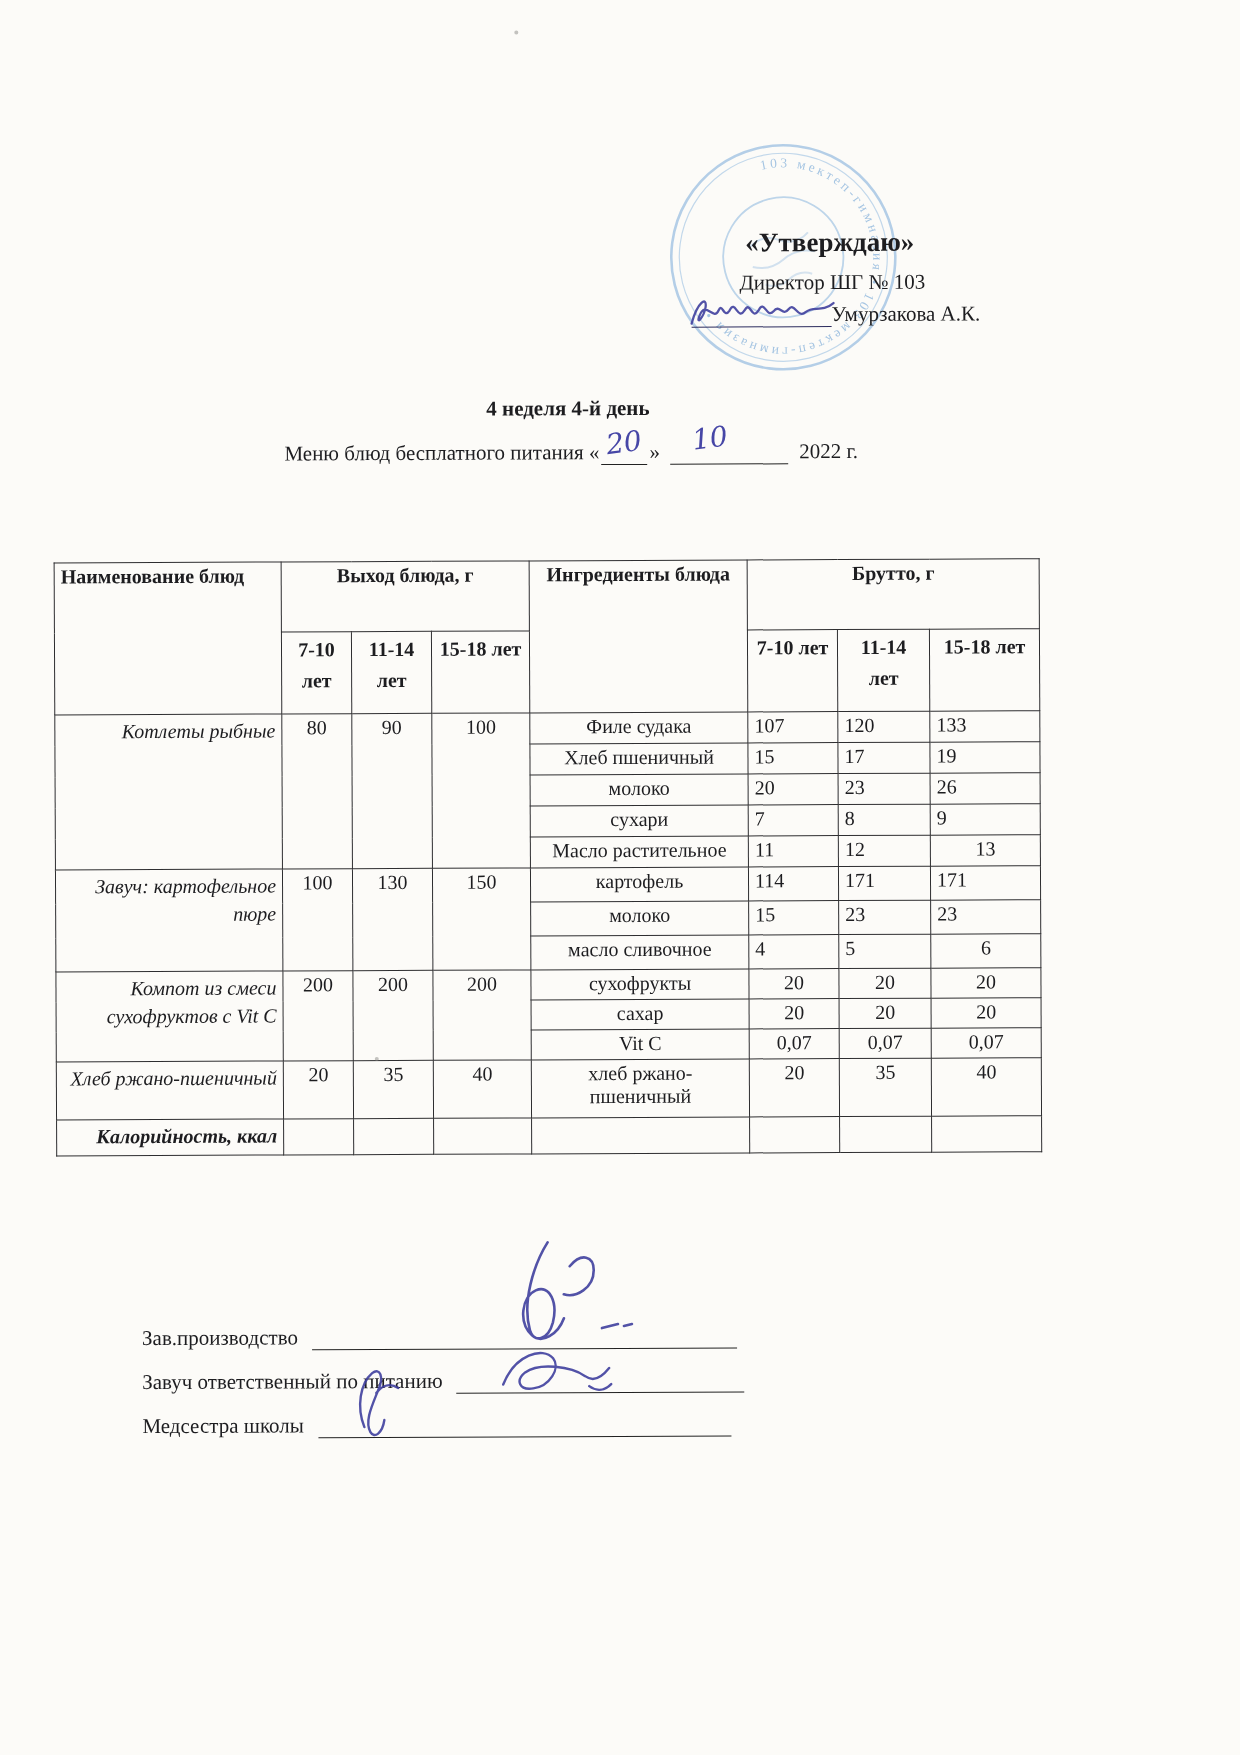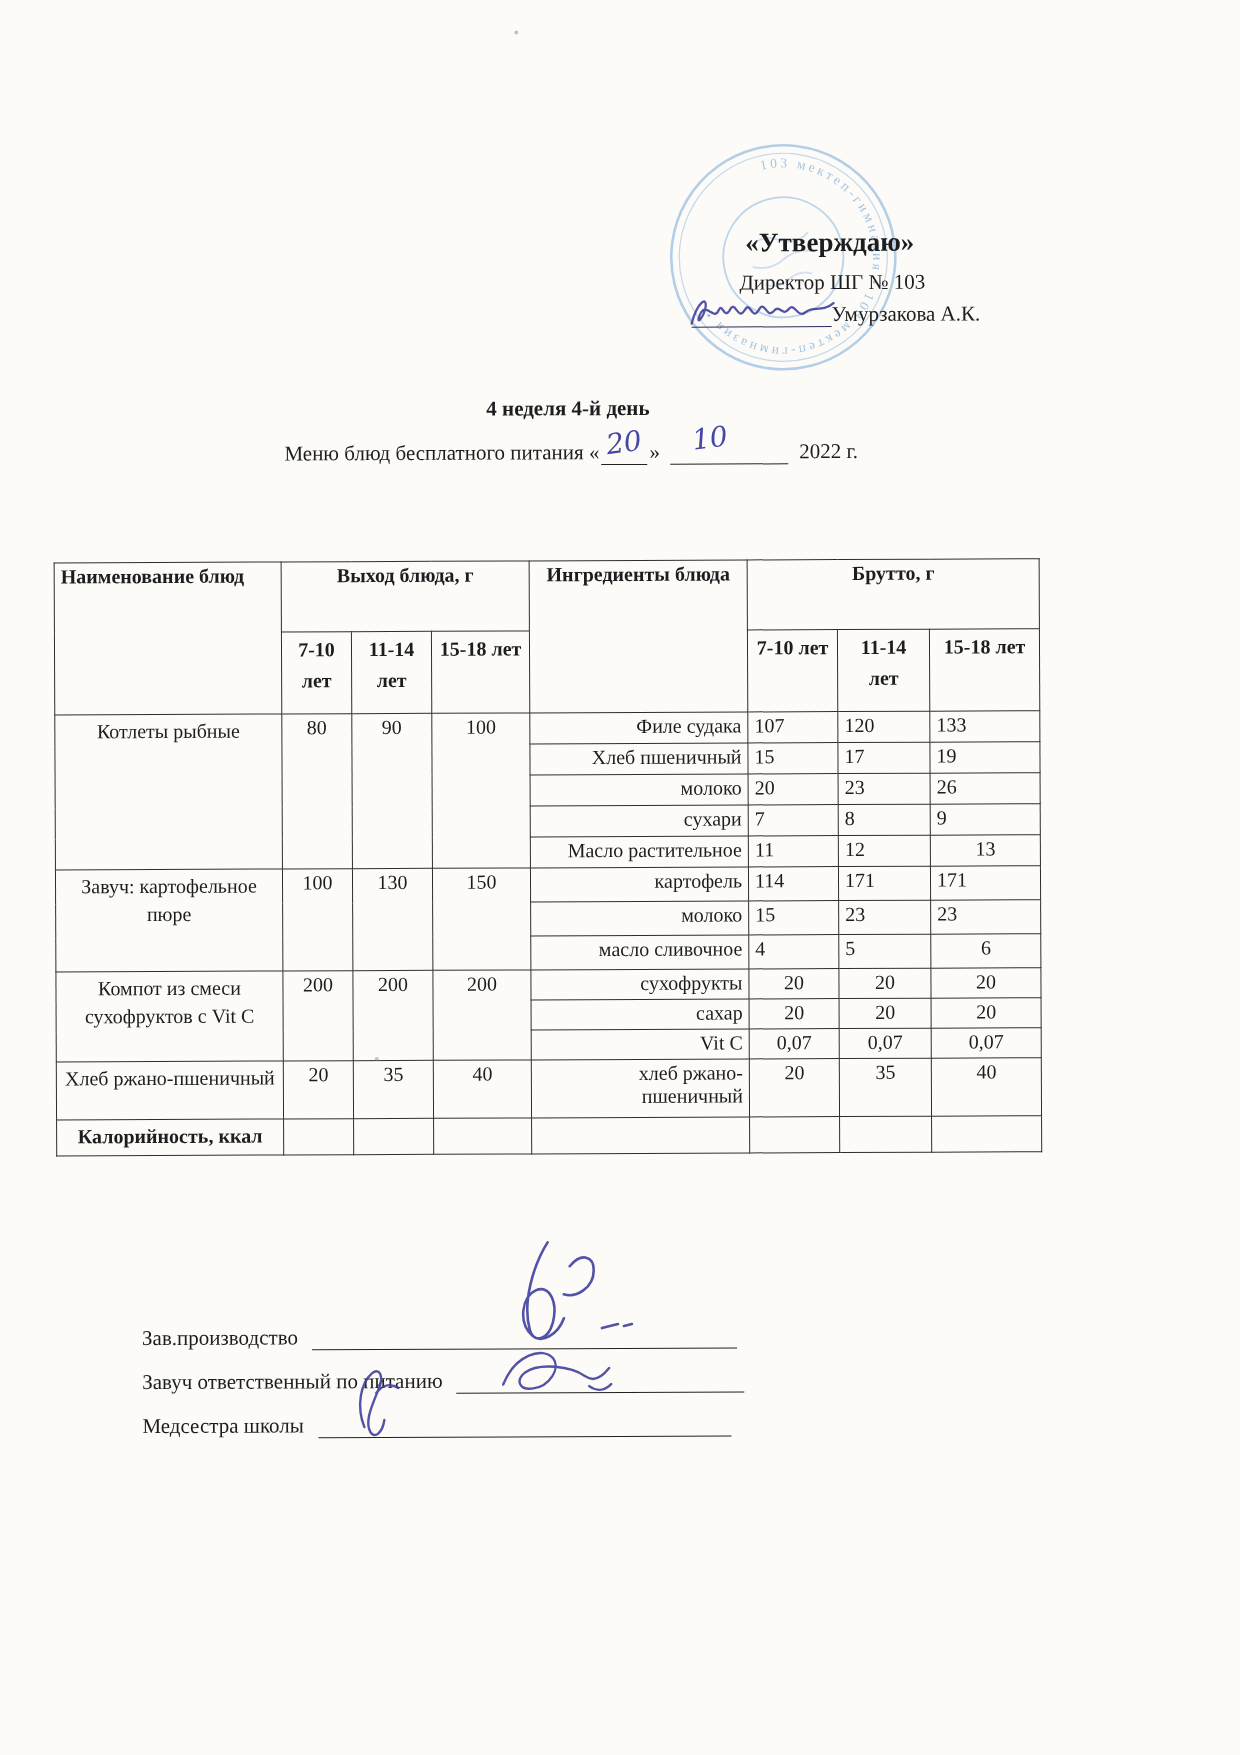--- a/index.html
+++ b/index.html
@@ -33,23 +33,23 @@
   .hw.m { left:22px; top:-16px; }
 
   
   table.menu { position:absolute; left:55px; top:560px; width:985px;
     border-collapse:collapse; table-layout:fixed; font-size:20px; }
   table.menu th, table.menu td { border:1.7px solid #2e2e30; padding:2px 6px; vertical-align:top; }
   table.menu th { font-weight:bold; }
   .h-dish { vertical-align:middle; text-align:left; padding-left:12px;font-family:Liberation Serif, serif; }
   .h-top { vertical-align:top; text-align:center; padding-top:8px; }
   .h-age { vertical-align:top; text-align:center; padding-top:8px; line-height:1.55; }
-  .c-dish { text-align:center; padding:4px 8px; line-height:1.4; }
+  .c-dish { text-align:right; padding:4px 8px; line-height:1.4;font-style:italic; }
   .c-out { text-align:center; padding-top:4px; }
-  .c-ing { text-align:right; padding:3px 8px;border-radius:13px; }
+  .c-ing { text-align:center; padding:3px 8px;border-radius:13px; }
   .g1 { text-align:left; padding-left:10px;margin-top:32px; }
   .g2 { text-align:left; padding-left:30px;margin-top:30px; }
   .g3 { text-align:left; padding-left:12px; }
   .gc { text-align:center; }
   .vmid { vertical-align:middle; }
   .bold { font-weight:bold; }
   tr.hr1 { height:70px; } tr.hr2 { height:82px; }
   tr.ra { height:31px; } tr.rb { height:34px; } tr.rc { height:30px; }
   tr.rd { height:58px; } tr.re { height:36px; }
 

